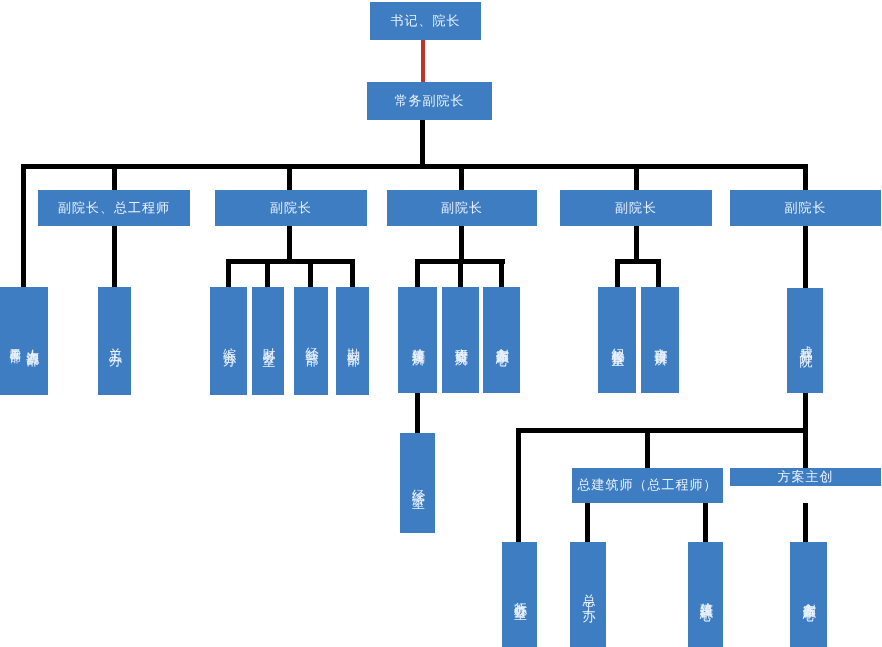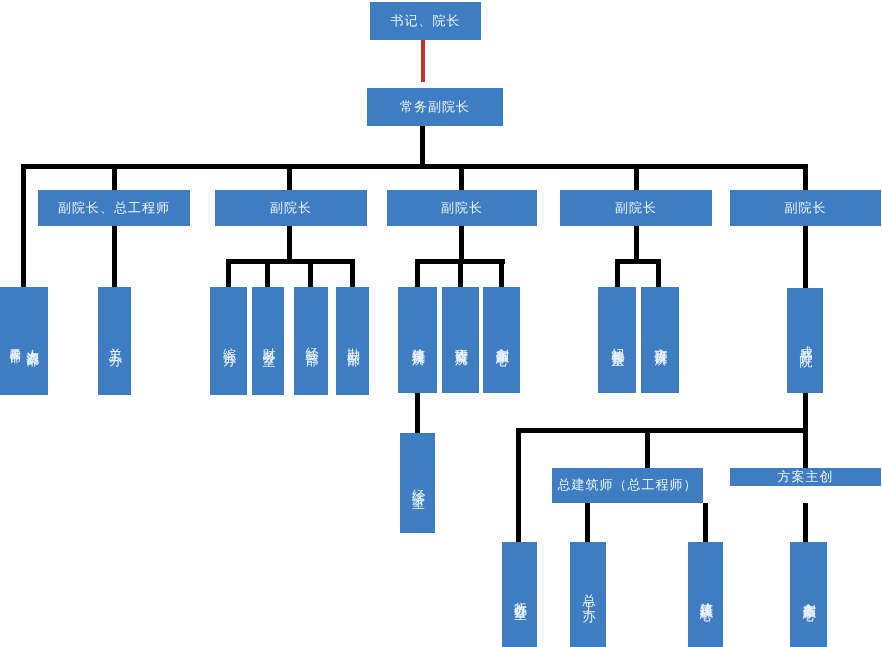--- a/index.html
+++ b/index.html
@@ -64,21 +64,21 @@
   <div class="line" style="left:803px;top:393px;width:5px;height:40px"></div>
   <div class="line" style="left:516px;top:428px;width:292px;height:5px"></div>
   <div class="line" style="left:516px;top:428px;width:5px;height:114px"></div>
   <div class="line" style="left:645px;top:428px;width:5px;height:40px"></div>
   <div class="line" style="left:803px;top:428px;width:5px;height:40px"></div>
   <div class="line" style="left:585px;top:503px;width:5px;height:39px"></div>
   <div class="line" style="left:703px;top:503px;width:5px;height:39px"></div>
   <div class="line" style="left:803px;top:503px;width:5px;height:39px"></div>
 
   <div class="box" style="left:370px;top:2px;width:111px;height:38px">书记、院长</div>
-  <div class="box" style="left:367px;top:88px;width:136px;height:38px">常务副院长</div>
+  <div class="box" style="left:367px;top:82px;width:125px;height:38px">常务副院长</div>
 
   <div class="box" style="left:38px;top:190px;width:152px;height:36px">副院长、总工程师</div>
   <div class="box" style="left:215px;top:190px;width:152px;height:36px">副院长</div>
   <div class="box" style="left:387px;top:190px;width:150px;height:36px">副院长</div>
   <div class="box" style="left:560px;top:190px;width:152px;height:36px">副院长</div>
   <div class="box" style="left:730px;top:190px;width:151px;height:36px">副院长</div>
 
   <div class="box duo" style="left:0px;top:287px;width:48px;height:108px">
     <span class="vcol small">党群工作部</span>
     <span class="vcol">人力资源部</span>
@@ -93,21 +93,21 @@
   <div class="box vbox" style="left:398px;top:287px;width:39px;height:106px">建筑设计所</div>
   <div class="box vbox" style="left:442px;top:287px;width:37px;height:106px">古建研究所</div>
   <div class="box vbox" style="left:483px;top:287px;width:37px;height:106px">方案创作中心</div>
   <div class="box vbox sp3" style="left:400px;top:433px;width:35px;height:100px">经济室</div>
 
   <div class="box vbox" style="left:598px;top:287px;width:38px;height:106px">纪检督察室</div>
   <div class="box vbox" style="left:641px;top:287px;width:38px;height:106px">市政设计所</div>
 
   <div class="box vbox sp3" style="left:787px;top:288px;width:36px;height:105px">成都分院</div>
 
-  <div class="box" style="left:552px;top:468px;width:151px;height:35px">总建筑师（总工程师）</div>
+  <div class="box" style="left:572px;top:468px;width:151px;height:35px">总建筑师（总工程师）</div>
   <div class="box" style="left:730px;top:468px;width:151px;height:18px">方案主创</div>
 
   <div class="box vbox" style="left:502px;top:542px;width:35px;height:105px">行政办公室</div>
   <div class="box vbox sp8" style="left:570px;top:542px;width:36px;height:105px">总工办</div>
   <div class="box vbox" style="left:688px;top:542px;width:35px;height:105px">建筑设计中心</div>
   <div class="box vbox" style="left:790px;top:542px;width:37px;height:105px">方案创作中心</div>
 
 </div>
 
 </body></html>

